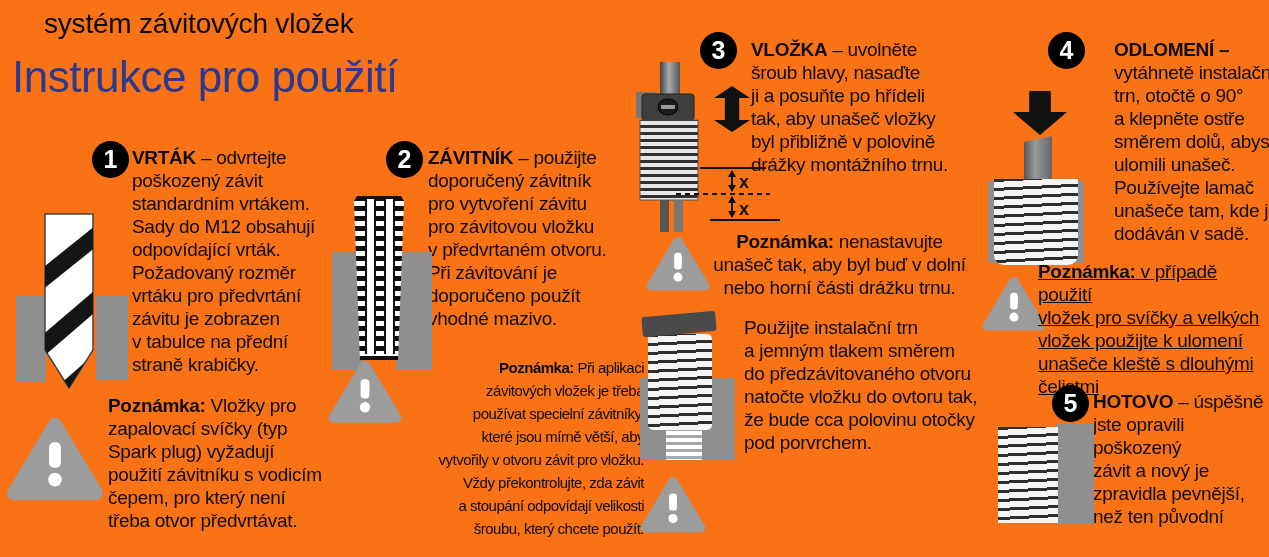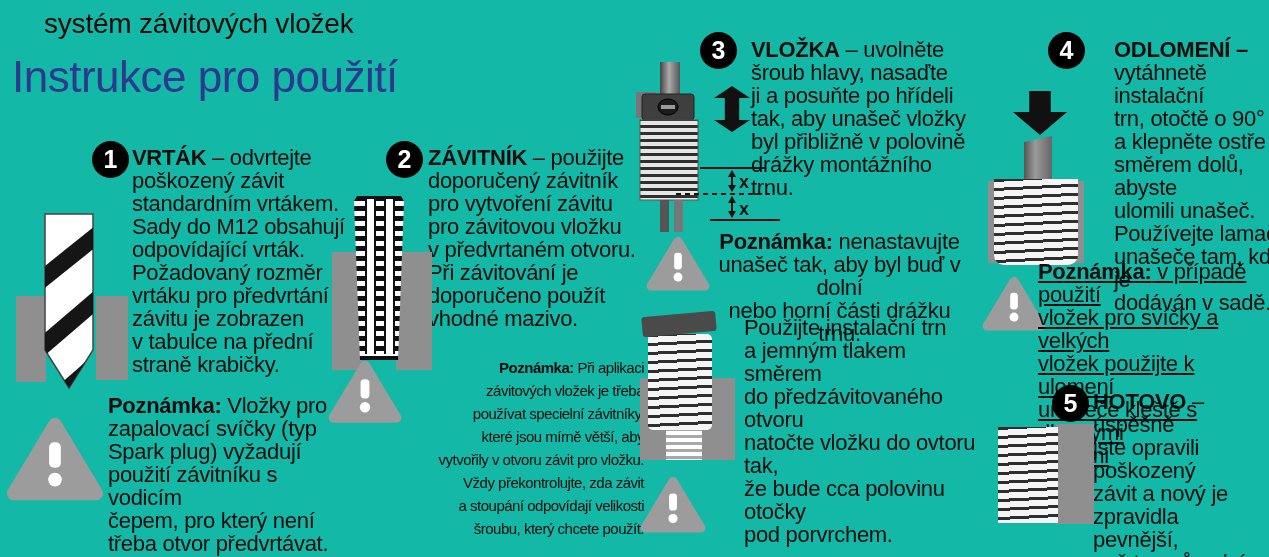--- a/index.html
+++ b/index.html
@@ -1,20 +1,20 @@
 <!DOCTYPE html>
 <html><head>
 <meta charset="utf-8">
 <style>
   html,body{margin:0;padding:0;background:#fff;}
-  .canvas{position:relative;width:1269px;height:557px;background:#14b8a6;overflow:hidden;
+  .canvas{position:relative;width:1269px;height:557px;background:#f97316;overflow:hidden;
           font-family:"Liberation Sans","DejaVu Sans",sans-serif;color:#111;}
   .subtitle{position:absolute;left:44px;top:8px;font-size:28px;letter-spacing:-0.2px;color:#0a0a0a;}
   .title{position:absolute;left:12px;top:52px;font-size:44px;letter-spacing:-0.5px;color:#2b3a8f;}
-  .txt{position:absolute;font-size:22px;line-height:23px;letter-spacing:-0.3px;white-space:pre-line;color:#0d0d0d;}
+  .txt{position:absolute;font-size:19px;line-height:23px;letter-spacing:-0.3px;white-space:pre-line;color:#0d0d0d;}
   .txt b{font-weight:bold;}
   .txt.small{font-size:15px;letter-spacing:-0.5px;text-align:right;}
   .badge{position:absolute;width:37px;height:37px;border-radius:50%;background:#000;color:#fff;
          display:flex;align-items:center;justify-content:center;font-size:25px;font-weight:bold;}
   .gray{background:#8f8f8f;}
   .abs{position:absolute;}
   .stripes{background:repeating-linear-gradient(177deg,#2e2e2e 0 3px,#f5f5f5 3px 9px);}
   
   .tap-body{position:absolute;left:22px;top:0;width:50px;height:164px;
             background:repeating-linear-gradient(180deg,#101010 0 5px,#fff 5px 10px);

